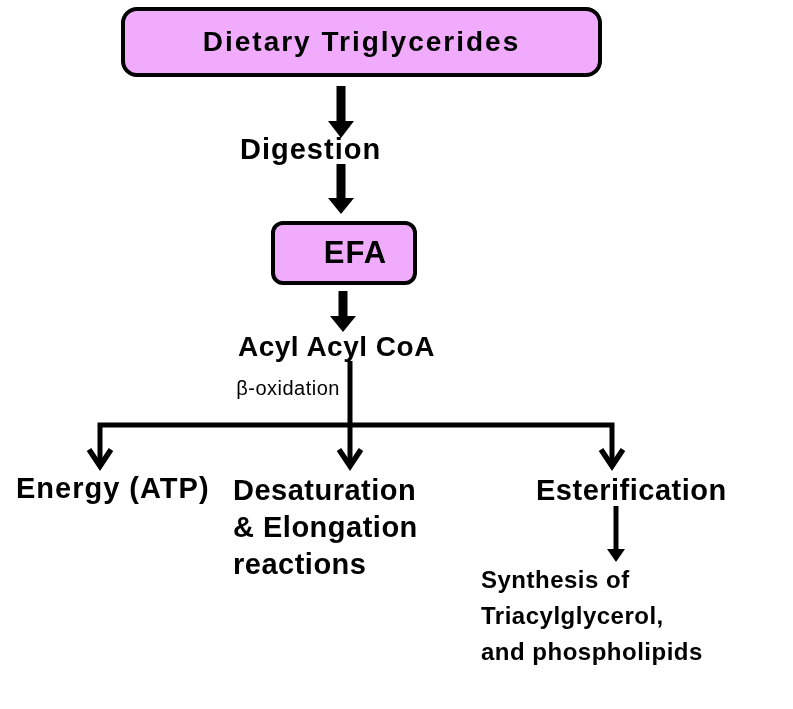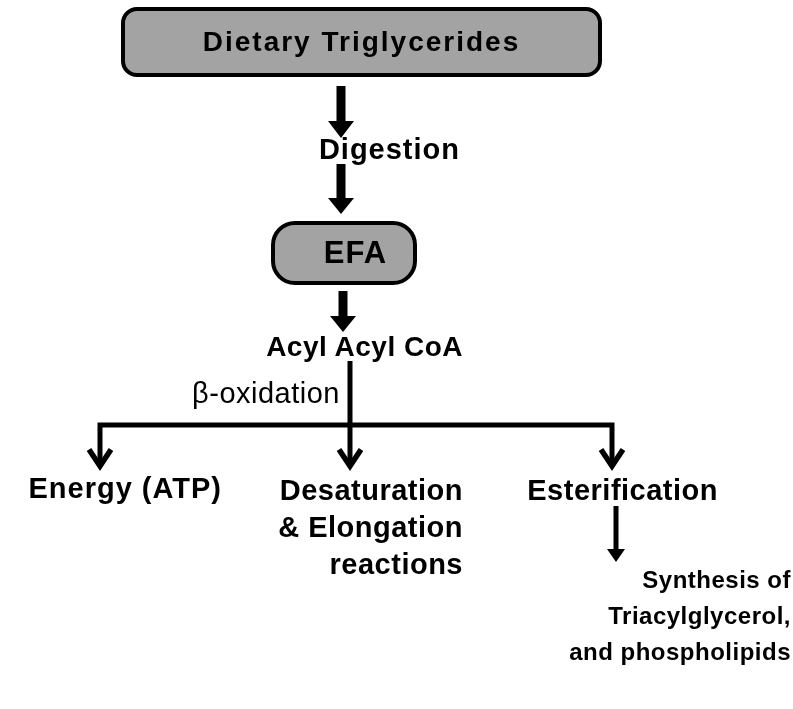--- a/index.html
+++ b/index.html
@@ -17,44 +17,44 @@
     left: 0; top: 0;
     width: 793px; height: 709px;
   }
   .node {
     position: absolute;
     font-weight: 700;
     white-space: nowrap;
   }
   .rbox {
     border: 4px solid var(--stroke, #000000);
-    background: #a3a3a3;
+    background: #f0abfc;
     display: flex;
     align-items: center;
     justify-content: center;
     box-sizing: border-box;
   }
-  .center { text-align: right; }
+  .center { text-align: left; }
   #n-dietary {
     left: 121px; top: 7px; width: 481px; height: 70px;
     border-radius: 16px; font-size: 28px; letter-spacing: 2px;
   }
   #n-digestion { left: 240px; top: 133px; width: 220px; font-size: 29px; letter-spacing: 1px; }
   #n-efa {
     left: 271px; top: 221px; width: 146px; height: 64px;
-    border-radius: 24px; font-size: 31px; letter-spacing: 1px; padding-left: 23px;
+    border-radius: 12px; font-size: 31px; letter-spacing: 1px; padding-left: 23px;
   }
   #n-fatty { left: 238px; top: 331px; width: 225px; font-size: 28px; letter-spacing: 0.5px; }
   #n-beta {
     left: 150px; top: 377px; width: 190px;
-    text-align: right; font-weight: 400; font-size: 29px; letter-spacing: 0.5px;
+    text-align: right; font-weight: 400; font-size: 20px; letter-spacing: 0.5px;
   }
-  #n-energy { left: 10px; top: 472px; width: 212px; font-size: 29px; letter-spacing: 1px; }
+  #n-energy { left: 16px; top: 472px; width: 212px; font-size: 29px; letter-spacing: 1px; }
   #n-desat { left: 233px; top: 472px; width: 230px; font-size: 29px; line-height: 37px; letter-spacing: 0.5px; }
-  #n-ester { left: 488px; top: 474px; width: 230px; font-size: 29px; letter-spacing: 0.5px; }
+  #n-ester { left: 536px; top: 474px; width: 230px; font-size: 29px; letter-spacing: 0.5px; }
   #n-synth { left: 481px; top: 562px; width: 310px; font-size: 24px; line-height: 36px; letter-spacing: 0.5px; }
   .stroke-line { stroke: var(--stroke, #000000); stroke-width: 5; fill: none; }
   .stroke-head { stroke: var(--stroke, #000000); stroke-width: 5.5; fill: none; }
   .solid { fill: var(--stroke, #000000); stroke: none; }
 </style>
 </head>
 <body>
 
 <div class="canvas">
 

